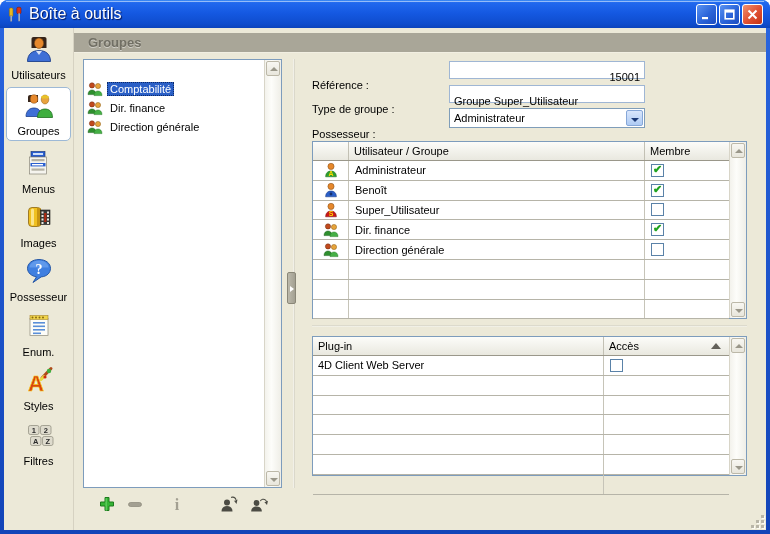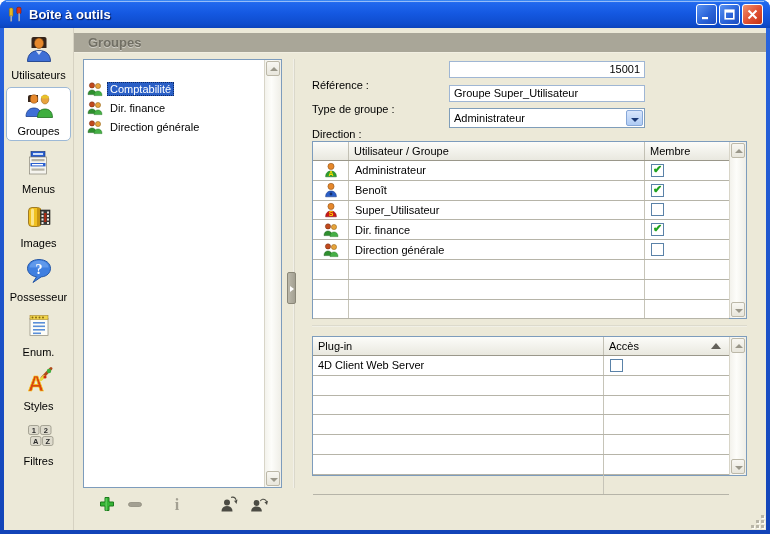--- a/index.html
+++ b/index.html
@@ -3,21 +3,21 @@
 <meta charset="utf-8">
 <style>
   * { box-sizing: border-box; margin: 0; padding: 0; }
   body { background:#fff; font-family:"Liberation Sans",sans-serif; }
   .window { position:relative; width:770px; height:534px; background:linear-gradient(180deg,#2a66e0,#1244b8); border-radius:8px 8px 0 0; overflow:hidden; }
   .titlebar { position:absolute; top:0; left:0; right:0; height:28px;
     background:linear-gradient(180deg,#3b8bf5 0%,#2168ee 10%,#1559e2 45%,#0e4ccd 85%,#0b43bc 100%);
     display:flex; align-items:center; }
   .titlebar::before { content:""; position:absolute; top:1px; left:6px; right:6px; height:1px; background:rgba(255,255,255,.5); }
   .title-icon { width:17px; height:17px; margin:0 5px 0 7px; }
-  .title-text { color:#fff; font-weight:bold; font-size:13px; text-shadow:1px 1px 1px rgba(0,0,40,.75); }
+  .title-text { color:#fff; font-weight:normal; font-size:16px; text-shadow:1px 1px 1px rgba(0,0,40,.75); }
   .win-buttons { position:absolute; right:7px; top:4px; display:flex; gap:2px; }
   .wbtn { width:21px; height:21px; border-radius:3px; border:1px solid #fff; display:flex; align-items:center; justify-content:center; }
   .wbtn.min, .wbtn.max { background:linear-gradient(135deg,#5a93f2 0%,#2a63d8 55%,#1b4cc0 100%); }
   .wbtn.close { background:linear-gradient(135deg,#f0926f 0%,#e25335 50%,#c33315 100%); }
 
   .win-body { position:absolute; top:28px; left:4px; right:4px; bottom:4px; background:#ece9d8; display:flex; overflow:hidden; }
 
   
   .sidebar { flex:none; width:70px; position:relative; border-right:1px solid #d6d2c2; }
   .side-item { position:absolute; left:2px; width:65px; height:52px; text-align:center; cursor:pointer; padding-top:2px; }
@@ -46,21 +46,21 @@
   .sb-up::after { top:5px; border-bottom:4px solid #9a978a; }
   .sb-down::after { top:6px; border-top:4px solid #9a978a; }
 
   
   .split-line { position:absolute; left:219px; top:31px; height:429px; width:2px; background:linear-gradient(90deg,#fdfcf6,#cfccbc); }
   .split-handle { position:absolute; left:213px; top:244px; width:9px; height:32px; background:linear-gradient(90deg,#bcb9ab,#a3a092); border:1px solid #8a8778; border-radius:2px; }
   .split-handle::after { content:""; position:absolute; left:2px; top:13px; border-top:3px solid transparent; border-bottom:3px solid transparent; border-left:4px solid #fff; }
 
   
   .fld-label { position:absolute; left:238px; font-size:11px; color:#000; line-height:17px;margin-top:16px; }
-  .fld-box { position:absolute; left:375px; width:196px; height:17px; background:#fff; border:1px solid #9fb6d4; font-size:11px; line-height:15px; padding:0 4px; color:#000; }
+  .fld-box { position:absolute; left:375px; width:196px; height:17px; background:#fff; border:1px solid #9fb6d4; font-size:11px; line-height:15px; padding:8px 4px; color:#000; }
   .fld-box.right { text-align:right; }
   .combo { position:absolute; left:375px; width:196px; height:20px; background:#fff; border:1px solid #7f9db9; font-size:11px; }
   .combo .combo-text { line-height:18px; padding-left:4px; }
   .combo .combo-btn { position:absolute; right:1px; top:1px; bottom:1px; width:17px; background:linear-gradient(180deg,#dcе9fc,#d6e4fb 10%,#a9c7f2 90%); background:linear-gradient(180deg,#d9e6fc,#aecbf4); border:1px solid #86a7d8; border-radius:2px; }
   .combo .combo-btn::after { content:""; position:absolute; left:4px; top:7px; border-left:4px solid transparent; border-right:4px solid transparent; border-top:4px solid #1c3a78; }
 
   
   .xtable { position:absolute; left:238px; width:435px; background:#fff; border:1px solid #7d9cbc; }
   .t-body { position:absolute; left:0; top:0; right:17px; bottom:0;border-radius:26px; }
   .t-head { display:flex; height:19px; background:linear-gradient(180deg,#fcfcf9,#e9e8df); border-bottom:1px solid #9a978a; font-size:11px; color:#000; }
@@ -264,21 +264,21 @@
 
       <div class="split-line"></div>
       <div class="split-handle"></div>
 
       <div class="fld-label" style="top:33px">Référence :</div>
       <div class="fld-box right" style="top:33px">15001</div>
 
       <div class="fld-label" style="top:57px">Type de groupe :</div>
       <div class="fld-box" style="top:57px">Groupe Super_Utilisateur</div>
 
-      <div class="fld-label" style="top:82px">Direction :</div>
+      <div class="fld-label" style="top:82px">Possesseur :</div>
       <div class="combo" style="top:80px">
         <div class="combo-text">Administrateur</div>
         <div class="combo-btn"></div>
       </div>
 
       <div class="xtable" style="top:113px; height:178px;">
         <div class="t-body">
           <div class="t-head">
             <div class="hc col-ico"></div>
             <div class="hc col-name">Utilisateur / Groupe</div>

